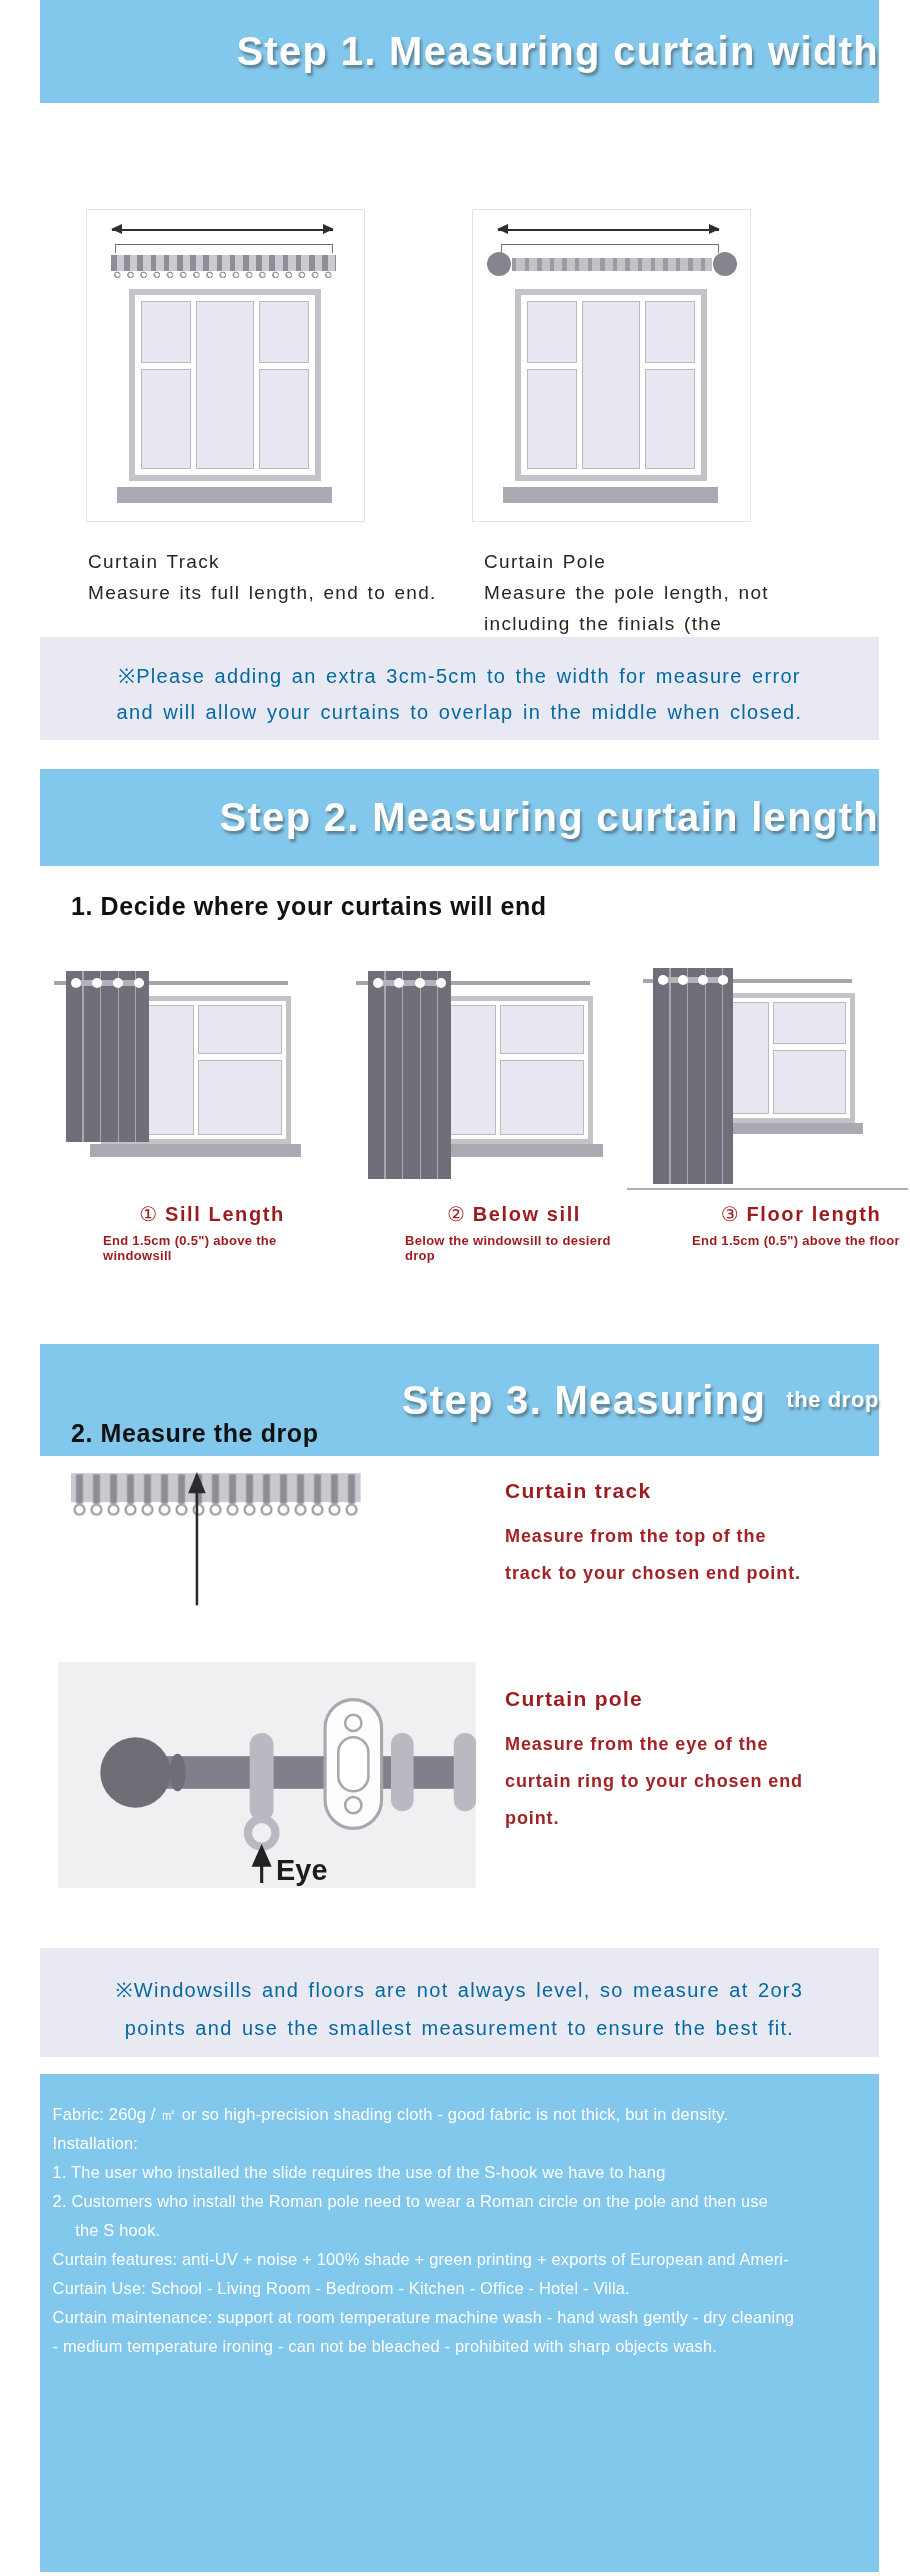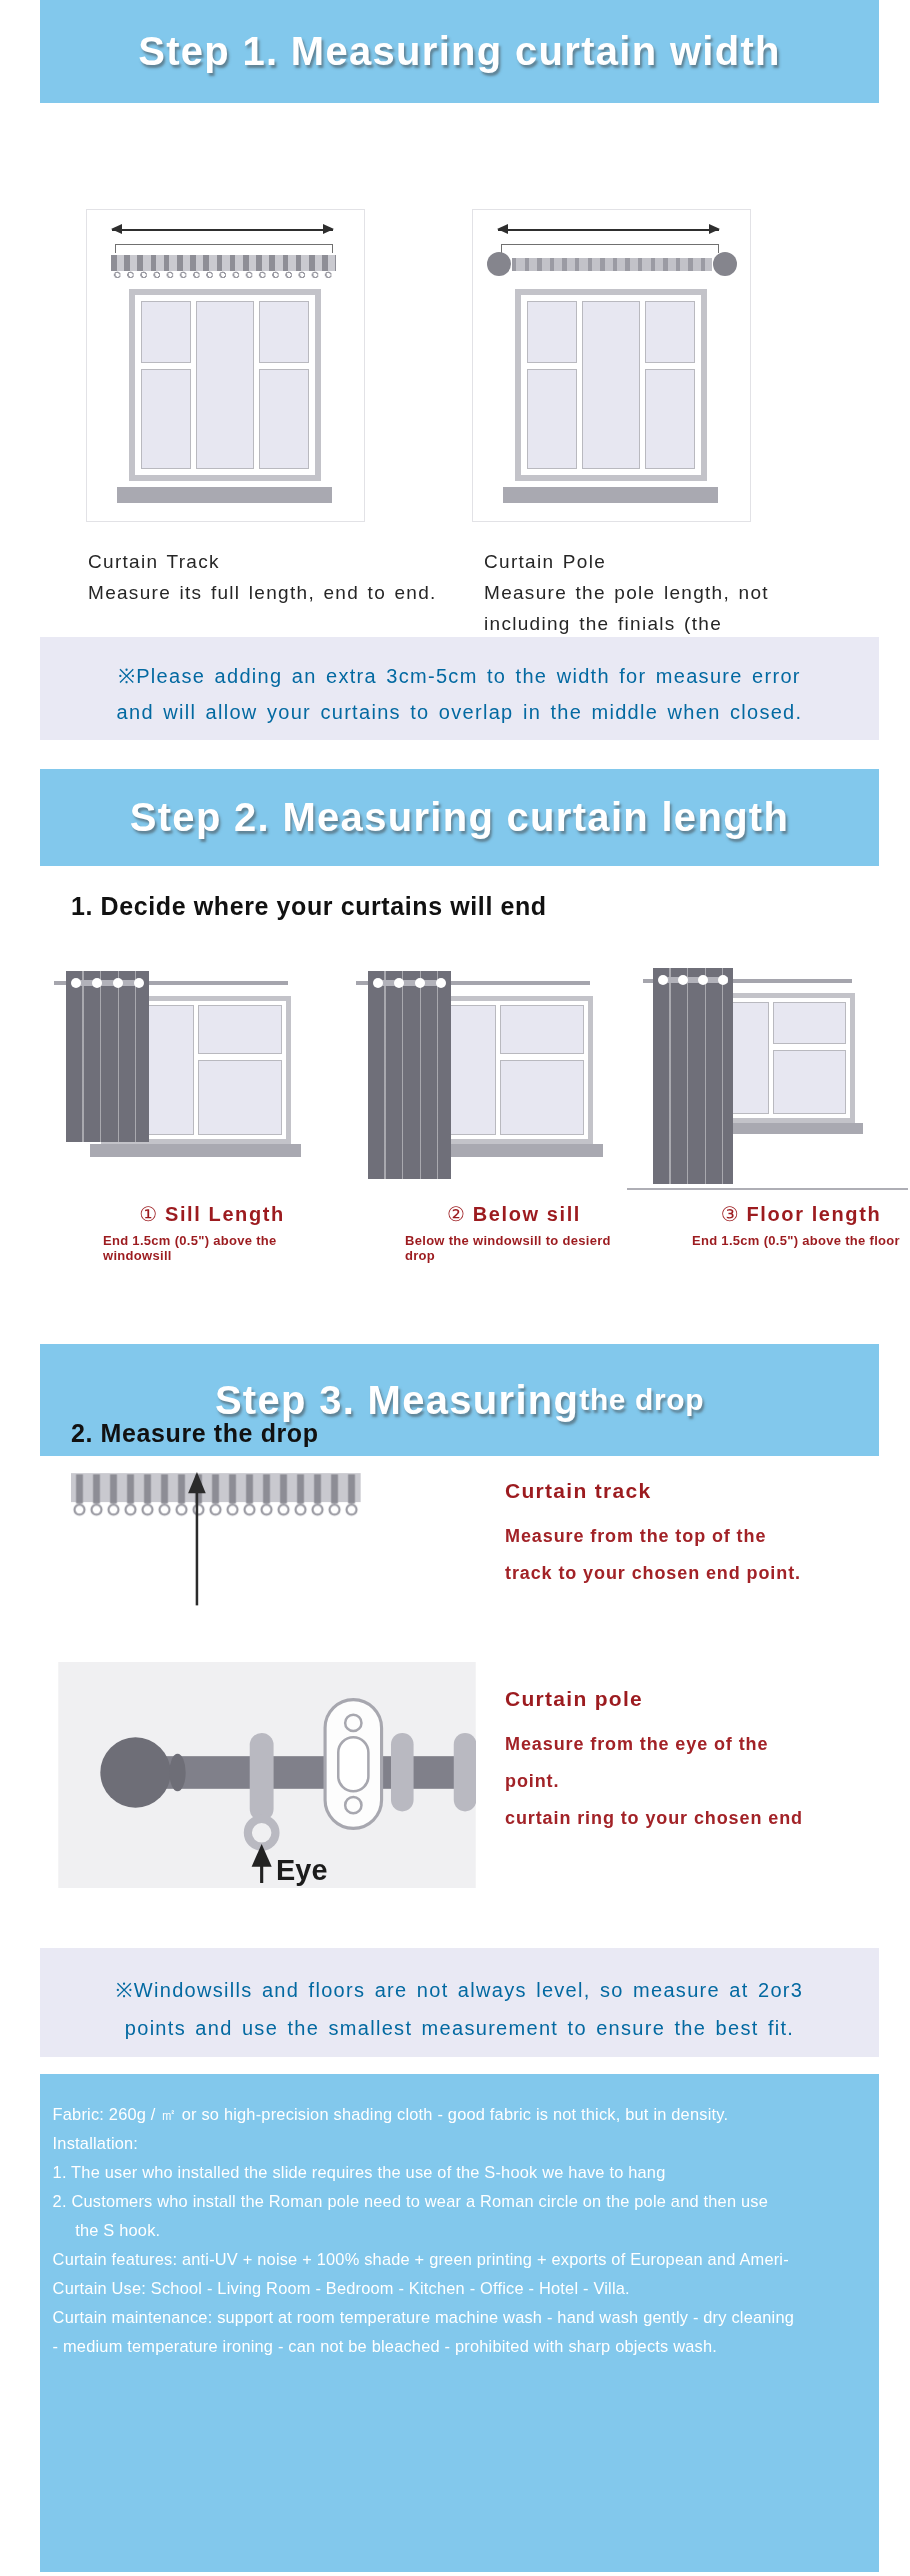--- a/index.html
+++ b/index.html
@@ -1,25 +1,25 @@
 <!DOCTYPE html>
 <html style="font-size:10px"><head>
 <meta charset="utf-8">
 <style>
   html,body{margin:0;padding:0;background:#fff;}
   #page{position:relative;width:910px;height:2576px;background:#ffffff;overflow:hidden;
         font-family:"Liberation Sans", sans-serif;}
   .banner{position:absolute;left:40px;width:839px;background:#82C8EC;color:#fff;
-          display:flex;align-items:center;justify-content:center;
+          display:flex;align-items:center;justify-content:flex-end;
           font-weight:bold;letter-spacing:1.3px;
           text-shadow:1.9px 2.5px 2.5px rgba(60,60,60,.5);}
   #banner1{top:0;height:103px;font-size:40px;}
   #banner2{top:769px;height:97px;font-size:40px;}
   #banner3{top:1344px;height:112px;font-size:40px;}
-  #banner3 .sub{font-size:30px;margin-left:0;letter-spacing:0.6px;}
+  #banner3 .sub{font-size:22px;margin-left:20px;letter-spacing:0.6px;}
   #intro{position:absolute;left:85px;top:135px;font-size:18px;color:#1e1e1e;
          letter-spacing:1.4px;word-spacing:3.1px;line-height:30px;}
   
   .dbox{position:absolute;top:209px;width:277px;height:311px;background:#fff;
         border:0.6px solid #e2e2e6;}
   #dbox-track{left:86px;} #dbox-pole{left:472px;}
   .harrow{position:absolute;height:1.9px;background:#2e2e2e;}
   .harrow::before{content:'';position:absolute;left:-0.6px;top:-5px;
         border-top:5.7px solid transparent;border-bottom:5.7px solid transparent;
         border-right:11.3px solid #2e2e2e;}
@@ -301,22 +301,22 @@
     <rect x="530" y="113" width="36" height="125" rx="18" fill="#b9b9c1"></rect>
     <rect x="630" y="113" width="36" height="125" rx="18" fill="#b9b9c1"></rect>
     <line x1="324" y1="352" x2="324" y2="305" stroke="#222222" stroke-width="5"></line>
     <polygon points="324,290 308,326 340,326" fill="#222222"></polygon>
     <text x="347" y="348" font-family="Liberation Sans, sans-serif" font-size="46" font-weight="bold" fill="#1c1c1c">Eye</text>
   </svg>
 
   <div class="redcol" id="redcol-pole">
     <div class="rtitle">Curtain pole</div>
     <div class="rline">Measure from the eye of the</div>
+    <div class="rline">curtain ring to your chosen end</div>
     <div class="rline">point.</div>
-    <div class="rline">curtain ring to your chosen end</div>
   </div>
 
   <div class="note" id="note2">
     <div>※Windowsills and floors are not always level, so measure at 2or3</div>
     <div>points and use the smallest measurement to ensure the best fit.</div>
   </div>
 
   <div id="footer">
     <div>Fabric: 260g / ㎡ or so high-precision shading cloth - good fabric is not thick, but in density.</div>
     <div>Installation:</div>

